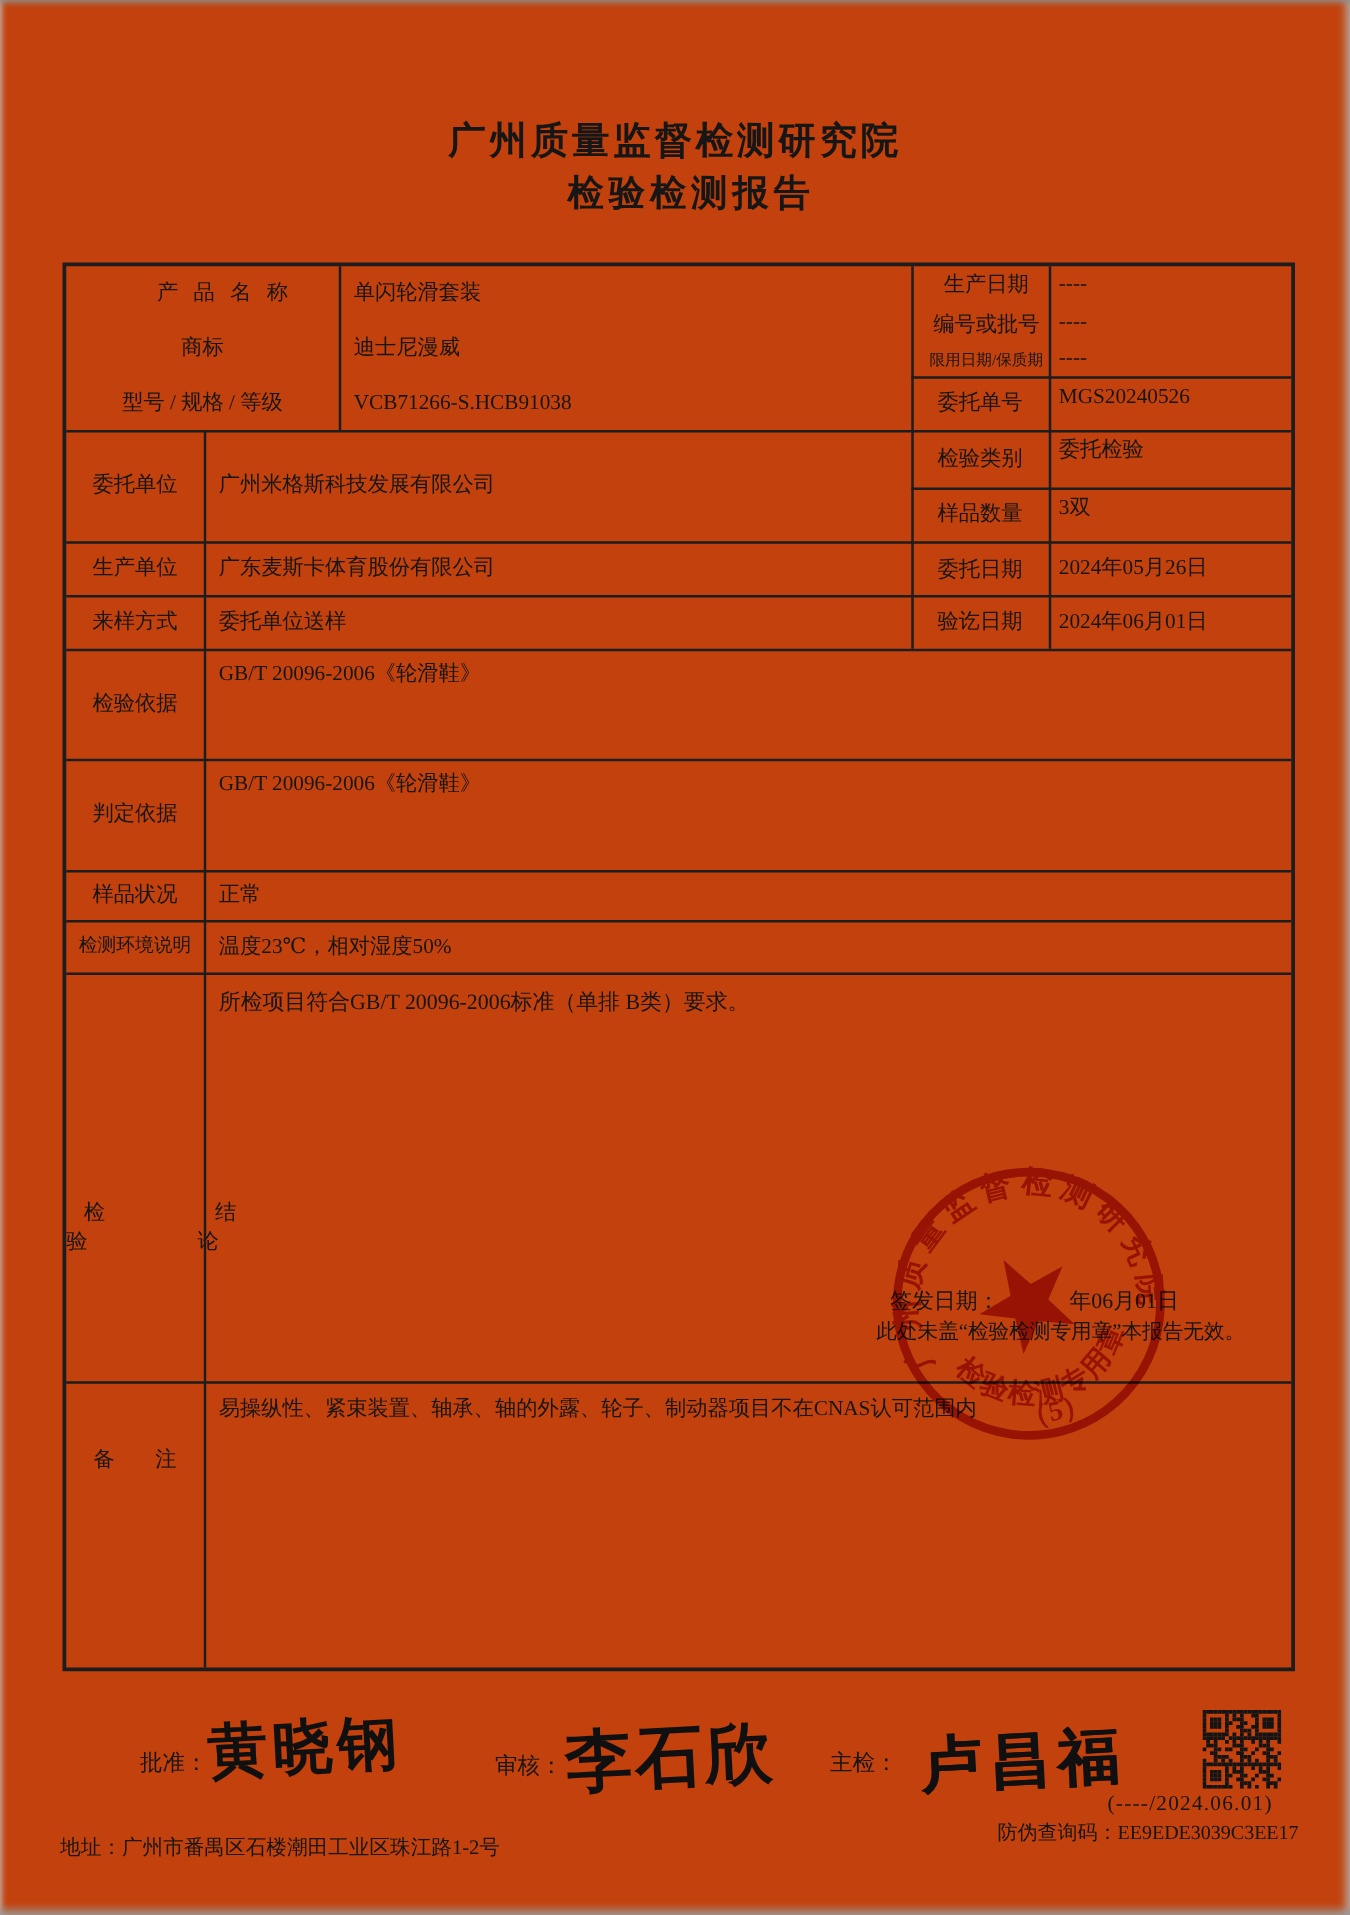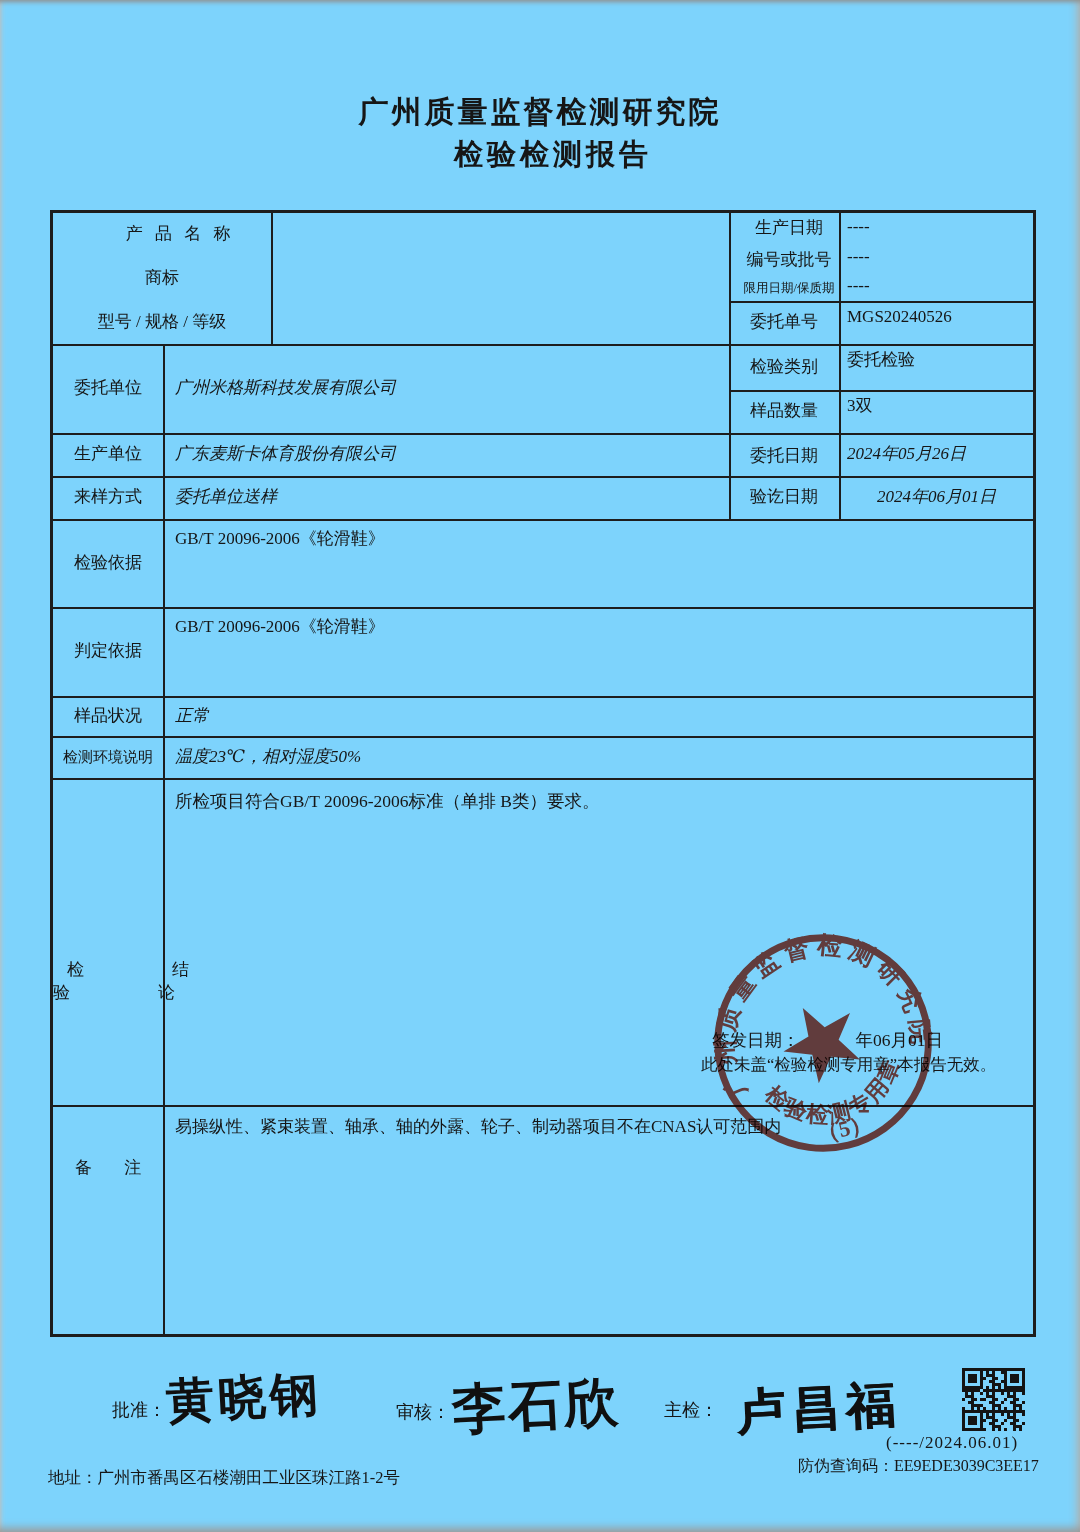--- a/index.html
+++ b/index.html
@@ -1,37 +1,37 @@
 <!DOCTYPE html>
 <html style="--stamp: #c23a2e;"><head>
 <meta charset="utf-8">
 <style>
   html,body{margin:0;padding:0;background:#a8a8a6;}
   .page{
     position:relative; width:1080px; height:1532px; overflow:hidden;
-    background:#7dd3fc; color:#161616;
+    background:#c2410c; color:#161616;
     font-family:"Liberation Serif","DejaVu Serif",serif;
     box-shadow: inset 0 6px 5px -4px #8f8f8d, inset 0 -10px 8px -6px #9a9a98,
                 inset -9px 0 8px -6px #b3b3b1, inset 5px 0 5px -4px #c7c7c5;
   }
   .t1{position:absolute; top:92px; left:0; width:100%; text-align:center;
       font-size:30px; font-weight:bold; letter-spacing:3px;}
   .t2{position:absolute; top:135px; left:0; width:100%; text-align:center;
       font-size:29px; font-weight:bold; letter-spacing:4px;padding-left:13px;}
   .meta{position:absolute; top:180px; left:60px; right:58px; display:flex;
         justify-content:space-between; font-size:17.5px;}
   .pageinfo{letter-spacing:6px;}
   
   .tbl{position:absolute; left:50px; top:210px; width:986px; height:1127px;
        border:3px solid #1d1d1d; box-sizing:border-box;}
   .hl,.vl{position:absolute; background:#1d1d1d;}
   .hl{height:2px;} .vl{width:2px;}
   .cell{position:absolute; box-sizing:border-box; display:flex; font-size:17px; line-height:1.35;}
   .lc{align-items:center; justify-content:center; text-align:center;}
-  .vc{align-items:center; padding-left:12px;font-style:italic;}
+  .vc{align-items:center; padding-left:12px;}
   .col{flex-direction:column; justify-content:space-around;}
   .col.left{align-items:flex-start; padding-left:12px;}
   .vt{align-items:flex-start; padding-top:9px; padding-left:12px;}
   .sp4{letter-spacing:4px;margin-left:36px;}
   .small{font-size:12.5px;}
   .concl-label{align-items:center; padding-top:80px; gap:60px; letter-spacing:14px; text-indent:14px;}
   .remark-label{align-items:flex-start; justify-content:center; padding-top:52px; letter-spacing:14px; text-indent:14px;border-radius:21px;}
   
   .signline{position:absolute; left:712px; top:1028px; font-size:17.5px; white-space:nowrap;}
   .signline .gap{display:inline-block; width:56px;}
@@ -79,20 +79,25 @@
     <div class="vl" style="left:110px;top:131px;height:990px"></div>
     <div class="vl" style="left:218px;top:0;height:131px"></div>
     <div class="vl" style="left:676px;top:0;height:306px"></div>
     <div class="vl" style="left:786px;top:0;height:306px"></div>
 
     <div class="cell col" style="left:0;top:0;width:218px;height:131px;align-items:center">
       <span class="sp4">产 品 名 称</span>
       <span>商标</span>
       <span>型号 / 规格 / 等级</span>
     </div>
+    <div class="cell col left" style="left:218px;top:0;width:458px;height:131px">
+      <span>单闪轮滑套装</span>
+      <span>迪士尼漫威</span>
+      <span>VCB71266-S.HCB91038</span>
+    </div>
 
     <div class="cell col" style="left:676px;top:0;width:120px;height:88px;align-items:center">
       <span>生产日期</span>
       <span>编号或批号</span>
       <span class="small">限用日期/保质期</span>
     </div>
     <div class="cell col left" style="left:786px;top:0;width:194px;height:88px;padding-left:8px">
       <span>----</span>
       <span>----</span>
       <span>----</span>
@@ -113,21 +118,21 @@
     <div class="cell lc" style="left:0;top:220px;width:110px;height:43px">生产单位</div>
     <div class="cell vc" style="left:110px;top:220px;width:566px;height:43px">广东麦斯卡体育股份有限公司</div>
 
     <div class="cell lc" style="left:676px;top:220px;width:110px;height:47px">委托日期</div>
     <div class="cell vc" style="left:786px;top:220px;width:194px;height:43px;padding-left:8px">2024年05月26日</div>
 
     <div class="cell lc" style="left:0;top:263px;width:110px;height:43px">来样方式</div>
     <div class="cell vc" style="left:110px;top:263px;width:566px;height:43px">委托单位送样</div>
 
     <div class="cell lc" style="left:676px;top:263px;width:110px;height:43px">验讫日期</div>
-    <div class="cell vc" style="left:816px;top:263px;width:194px;height:43px;padding-left:8px">2024年06月01日</div>
+    <div class="cell vc" style="left:786px;top:263px;width:194px;height:43px;padding-left:8px">2024年06月01日</div>
 
     <div class="cell lc" style="left:0;top:306px;width:110px;height:88px">检验依据</div>
     <div class="cell vt" style="left:110px;top:306px;width:870px;height:88px">GB/T 20096-2006《轮滑鞋》</div>
 
     <div class="cell lc" style="left:0;top:394px;width:110px;height:89px">判定依据</div>
     <div class="cell vt" style="left:110px;top:394px;width:870px;height:89px">GB/T 20096-2006《轮滑鞋》</div>
 
     <div class="cell lc" style="left:0;top:483px;width:110px;height:40px">样品状况</div>
     <div class="cell vc" style="left:110px;top:483px;width:870px;height:40px">正常</div>
 

